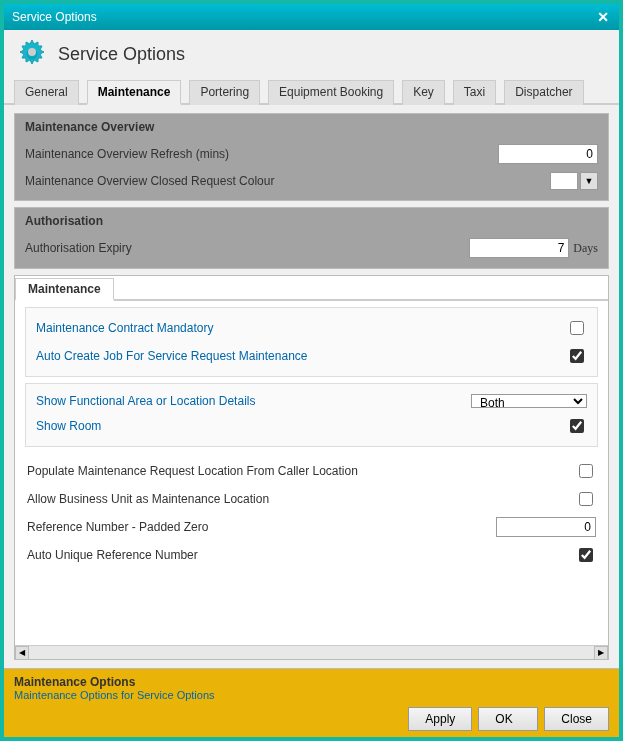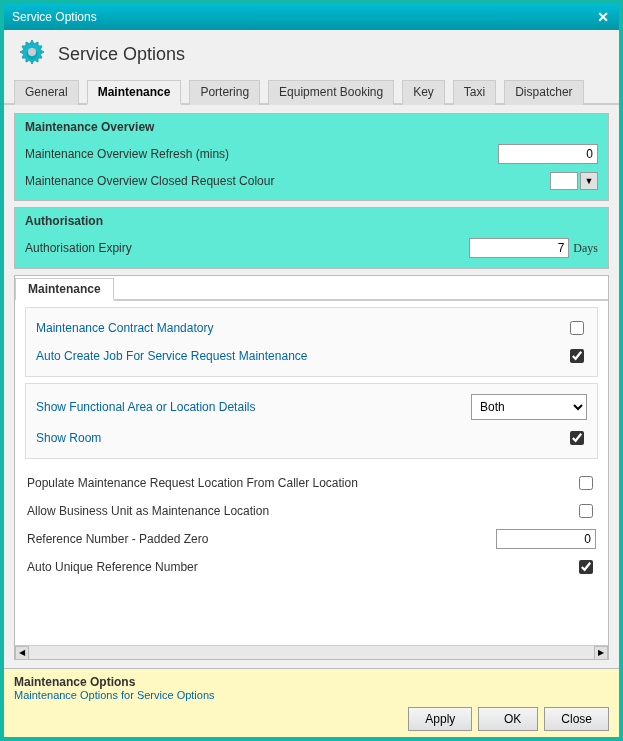--- a/index.html
+++ b/index.html
@@ -94,21 +94,21 @@
     .dialog-content {
       flex: 1;
       padding: 8px 10px;
       overflow: hidden;
       display: flex;
       flex-direction: column;
       gap: 6px;
     }
     .section-box {
       border: 1px solid #bbb;
-      background: #5eead4;
+      background: #a3a3a3;
       padding: 6px 10px;
       position: relative;
     }
     .section-title {
       font-size: 12px;
       font-weight: bold;
       color: #333;
       margin-bottom: 6px;
     }
     .field-row {
@@ -232,31 +232,31 @@
       height: 14px;
       cursor: pointer;
       accent-color: #333;
     }
     .dropdown-wrapper {
       display: flex;
       align-items: center;
       gap: 0;
     }
     select {
-      height: 26px;
+      height: 14px;
       border: 1px solid #999;
       background: white;
       font-size: 12px;
       padding: 0 4px;
       cursor: pointer;
       min-width: 110px;
     }
     .bottom-bar {
       border-top: 1px solid #bbb;
-      background: #fef9c3;
+      background: #eab308;
       display: flex;
       flex-direction: column;
       padding: 6px 10px;
       flex-shrink: 0;
     }
     .bottom-info {
       margin-bottom: 6px;
     }
     .bottom-info-title {
       font-size: 12px;
@@ -272,21 +272,21 @@
       justify-content: flex-end;
       gap: 6px;
     }
     .btn {
       padding: 4px 16px;
       font-size: 12px;
       border: 1px solid #999;
       background: linear-gradient(to bottom, #f5f5f5, #e0e0e0);
       cursor: pointer;
       min-width: 60px;
-      text-align: right;
+      text-align: left;
     }
     .horizontal-scrollbar {
       height: 14px;
       border-top: 1px solid #ccc;
       background: #e8e8e8;
       display: flex;
       align-items: center;
     }
     .h-scroll-arrow {
       width: 14px;

